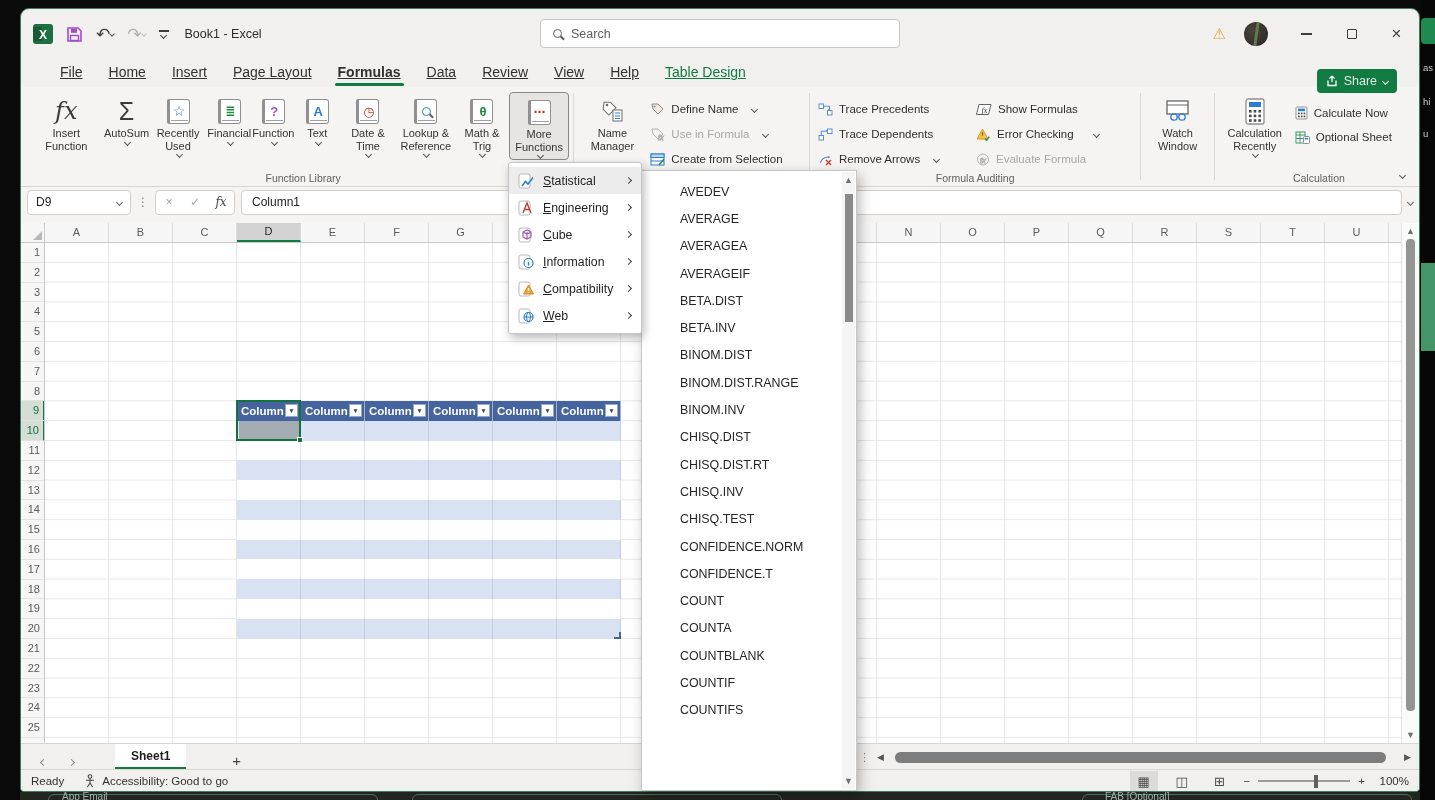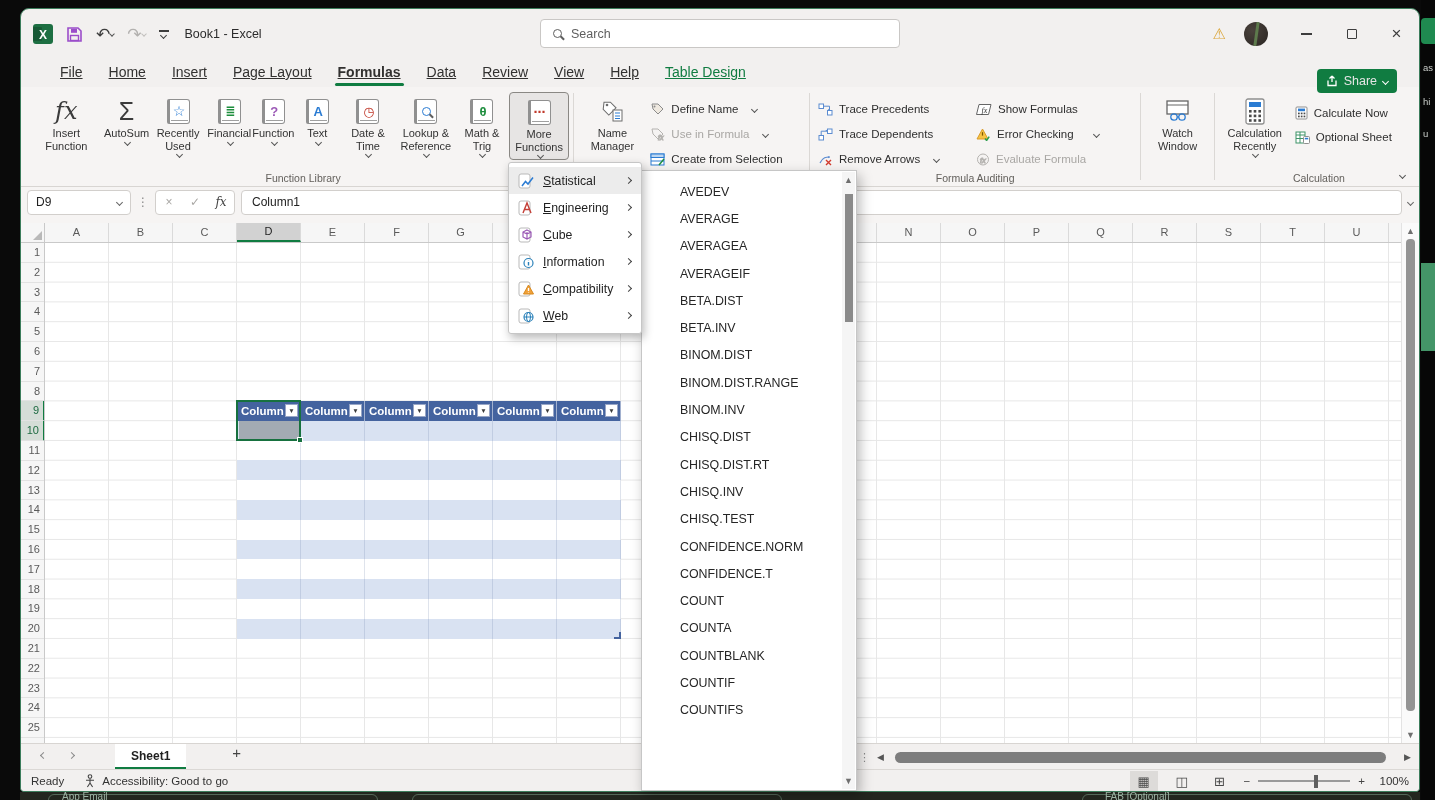--- a/index.html
+++ b/index.html
@@ -148,21 +148,21 @@
   .selgray { position:absolute; left:218px; top:198px; width:60px; height:18px; background:#a3abb3; }
   .selrange { position:absolute; left:215px; top:177px; width:65px; height:41px;
     border:2px solid #17713f; }
   .selhandle { position:absolute; right:-4px; bottom:-4px; width:6px; height:6px;
     background:#17713f; border:1px solid #fff; }
   .tblhandle { position:absolute; left:593px; top:409px; width:7px; height:7px;
     border-right:2px solid #44639f; border-bottom:2px solid #44639f; }
 
   
   .sheetbar { height:26px; background:#f2f0ef; border-top:1px solid #d8d5d2; display:flex;
-    align-items:flex-start; padding-left:10px; gap:4px; flex:0 0 auto; position:relative; }
+    align-items:flex-end; padding-left:10px; gap:4px; flex:0 0 auto; position:relative; }
   .snav { width:24px; text-align:center; color:#666; }
   .sheettab { height:25px; background:#fff; display:flex; align-items:center; padding:0 16px;
     font-size:12px; font-weight:700; color:#1f1f1f; border-bottom:2.5px solid #107c41;
     margin-left:28px; }
   .addsheet { margin-left:42px; font-size:15px; color:#444; }
   .hscroll { position:absolute; left:838px; right:8px; top:3px; height:20px; display:flex;
     align-items:center; gap:7px; }
   .hscroll .vdots { font-size:11px; }
   .hs-arr { font-size:9px; color:#555; }
   .hs-track { flex:1; height:12px; display:flex; align-items:center; }

